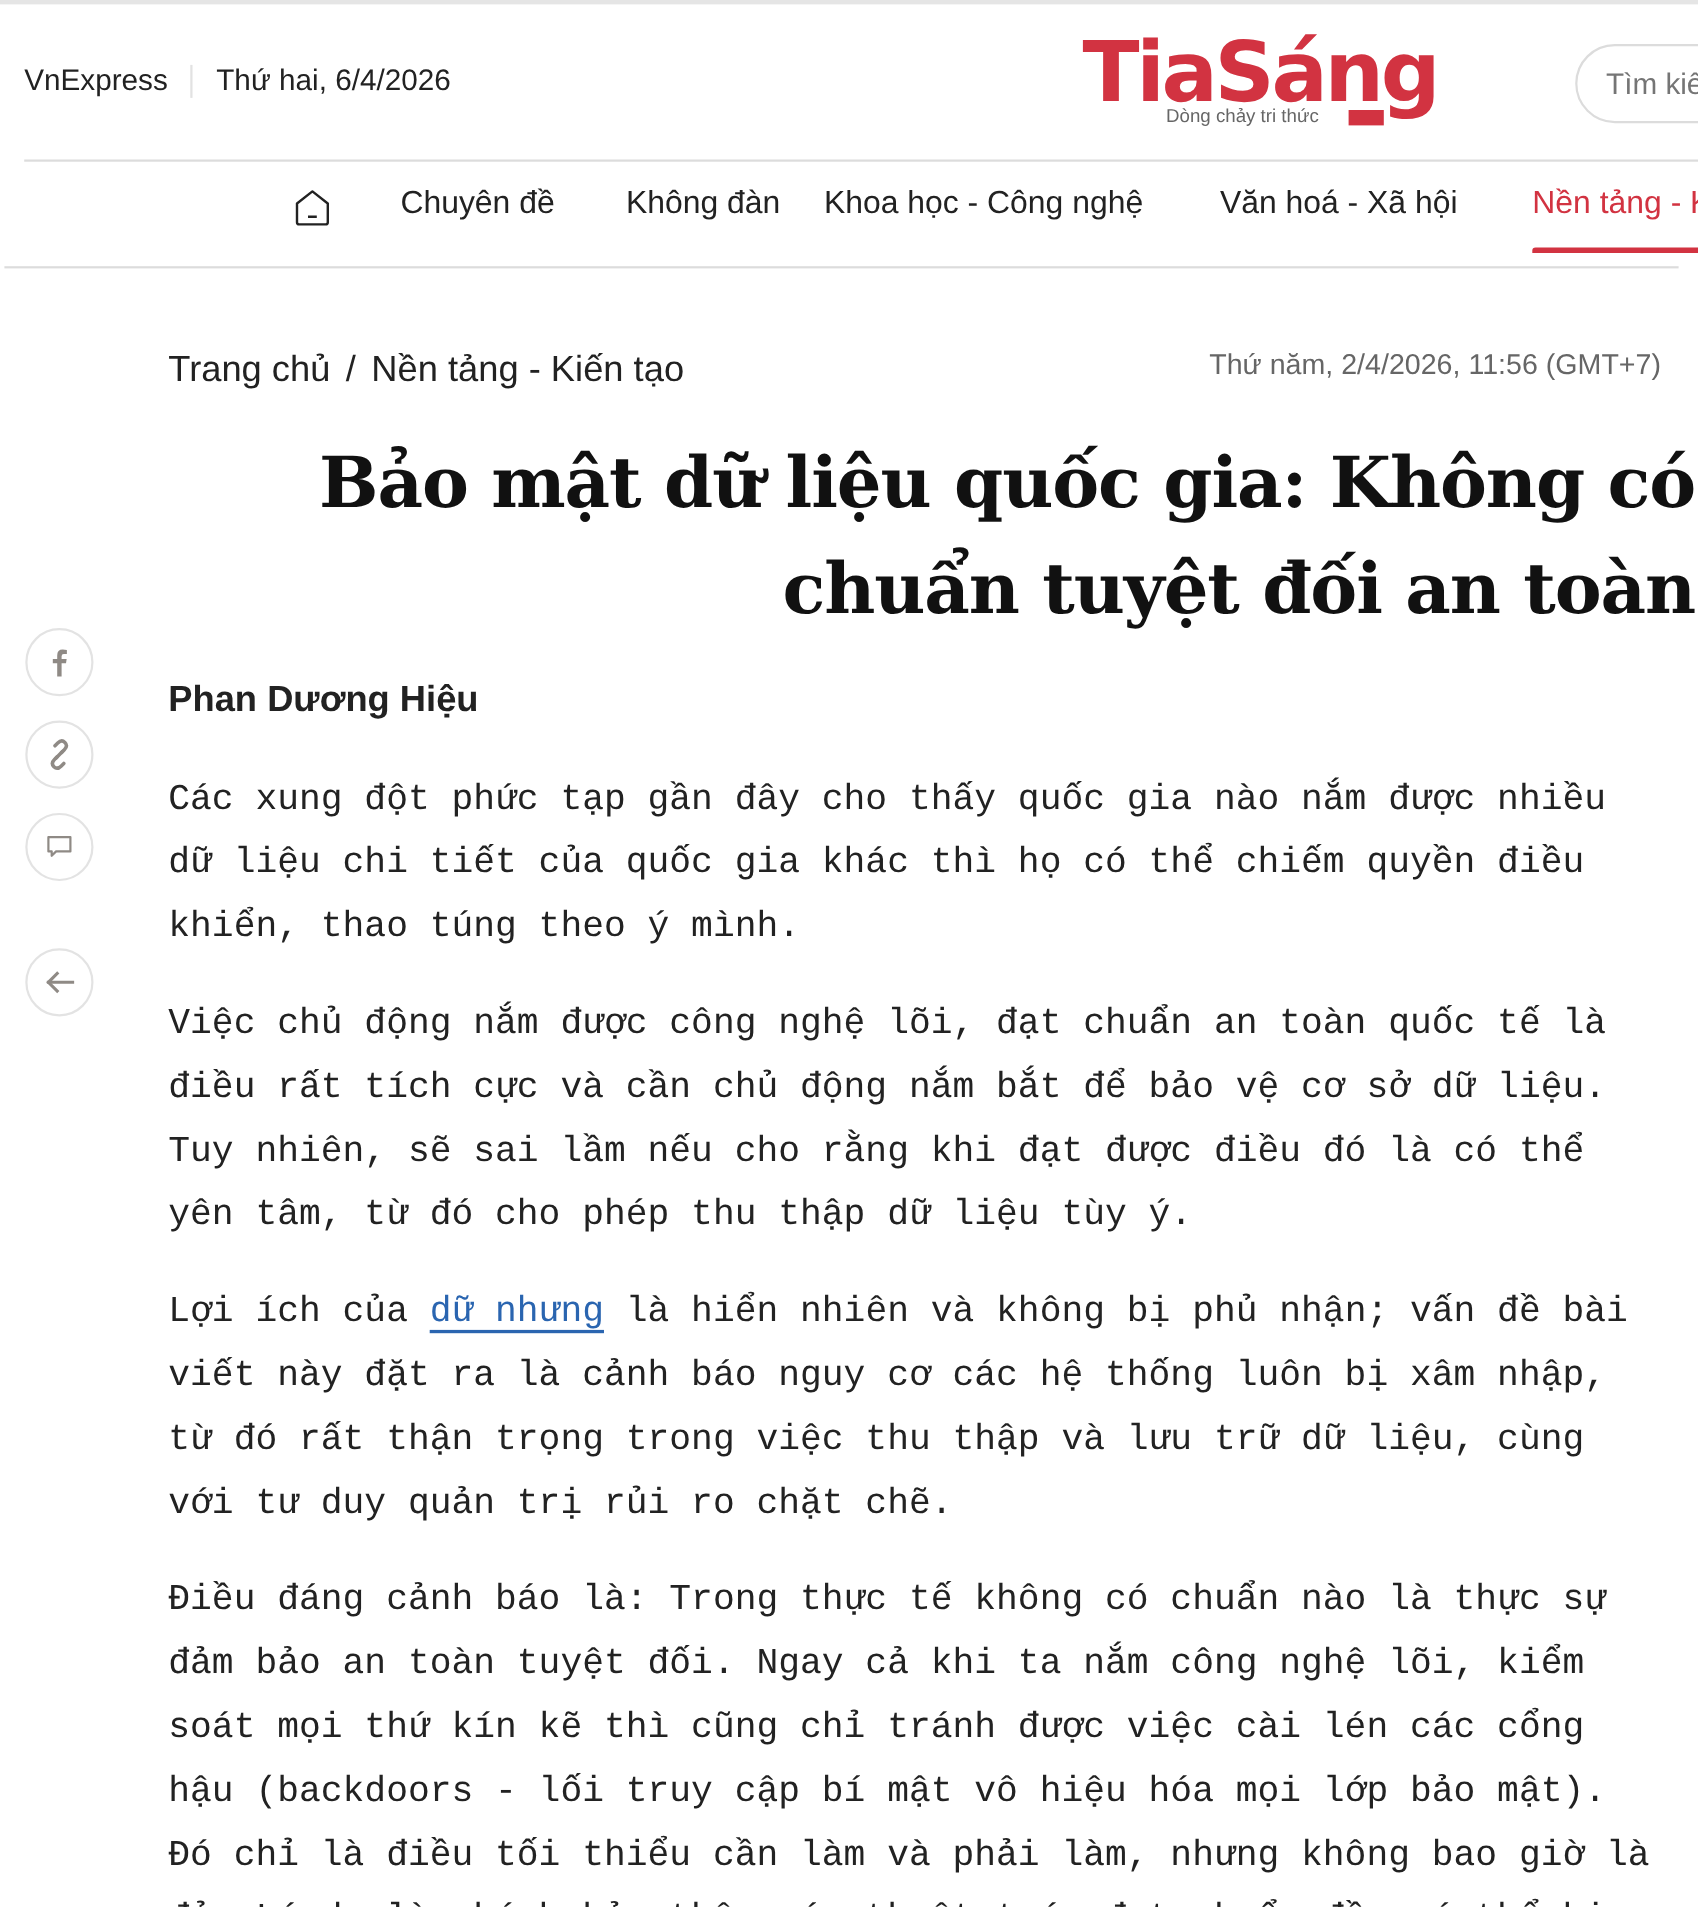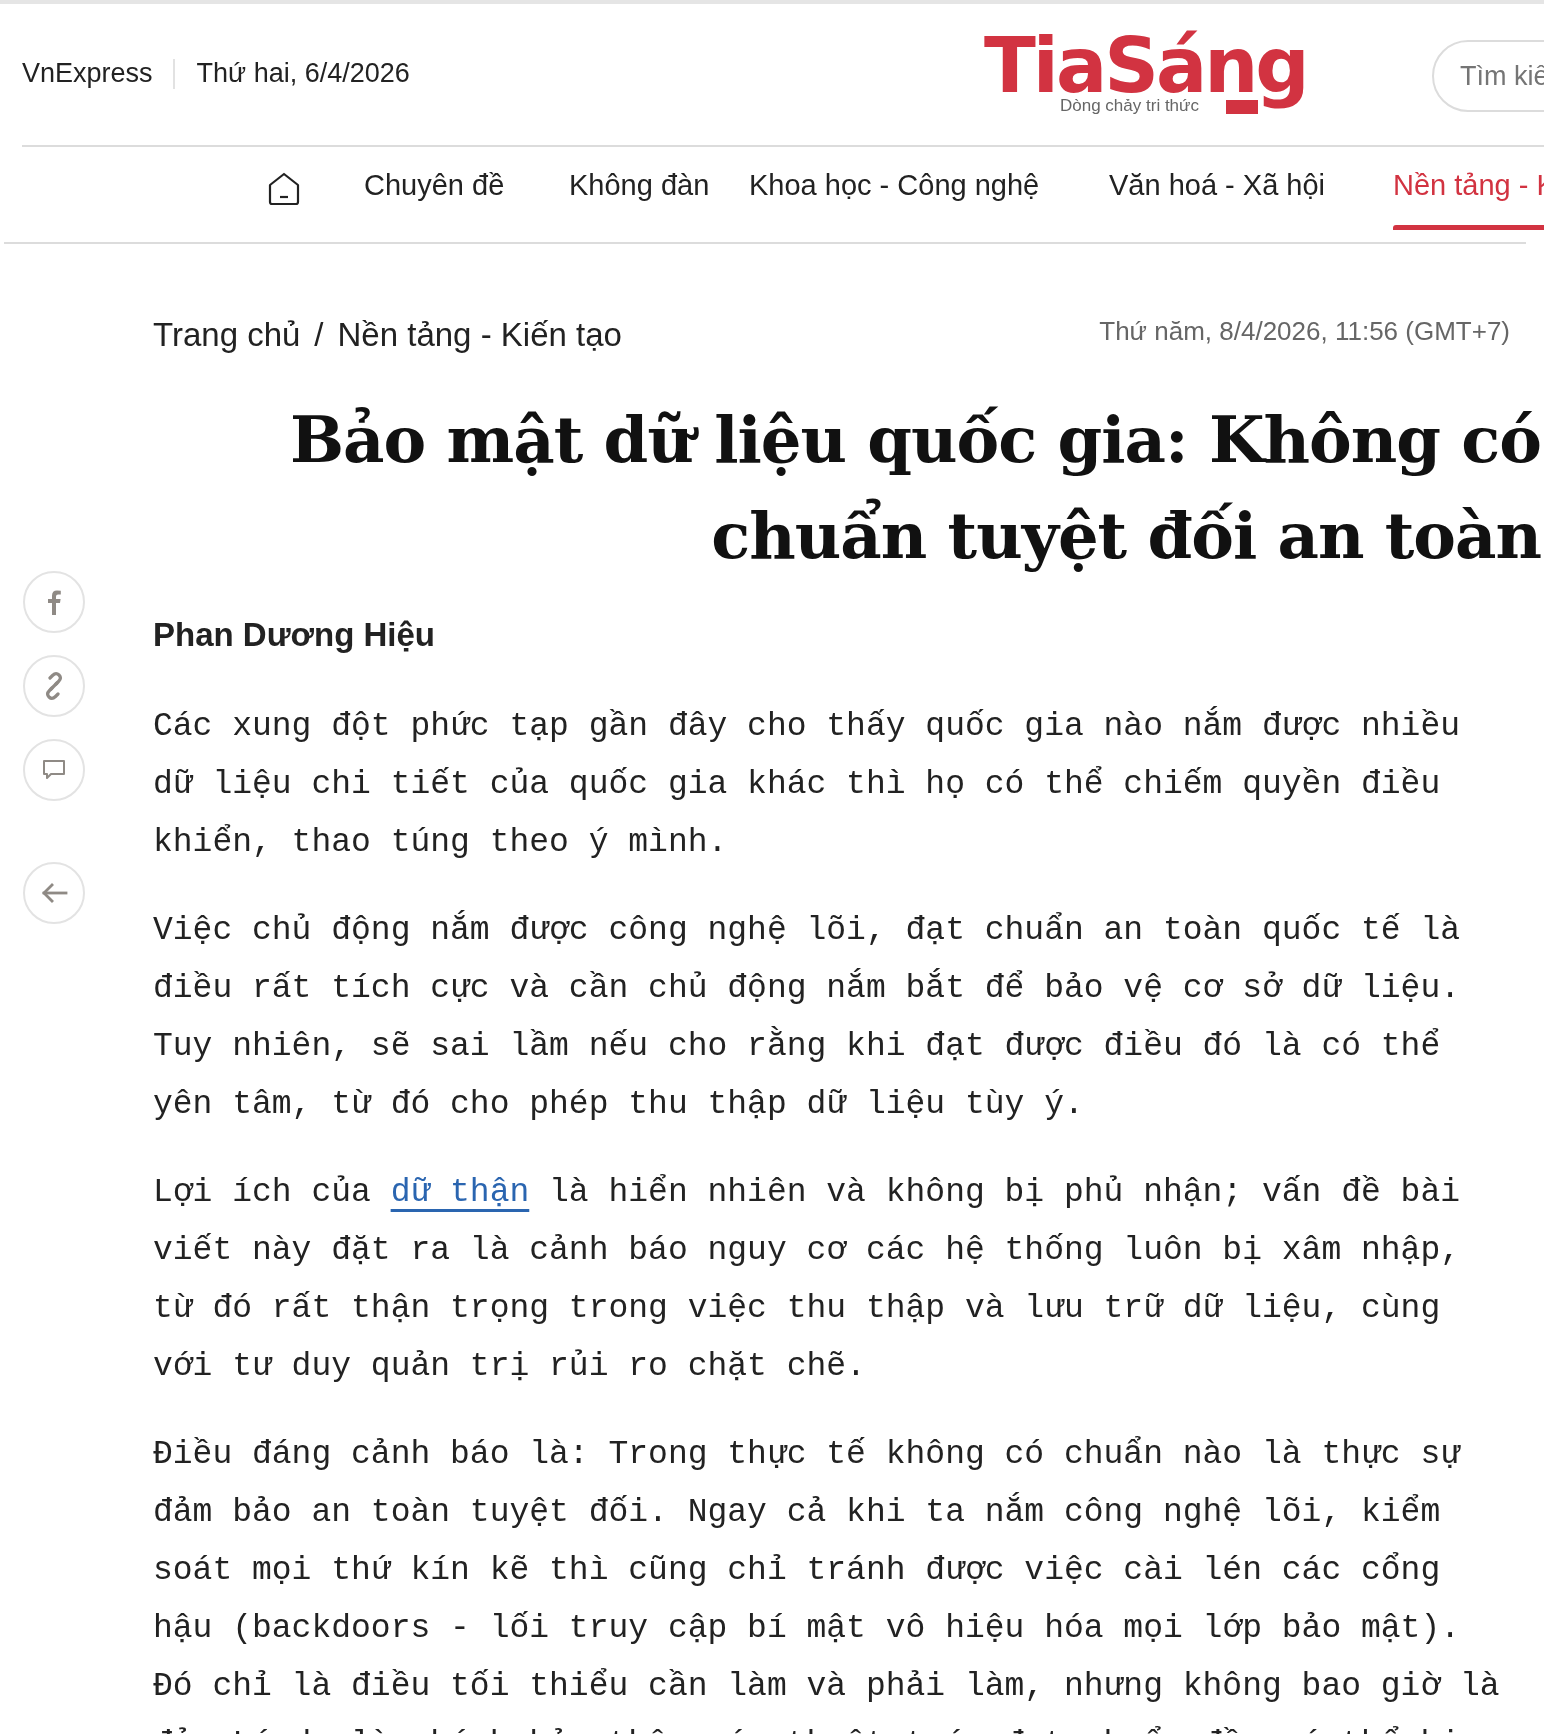--- a/index.html
+++ b/index.html
@@ -61,30 +61,30 @@
   <span class="nav-item" style="left:745px">Khoa học - Công nghệ</span>
   <span class="nav-item" style="left:1105px">Văn hoá - Xã hội</span>
   <span class="nav-item active" style="left:1389px">Nền tảng - Kiến tạo</span>
 </nav>
 
 <div class="breadcrumb">
   <span>Trang chủ</span>
   <span class="slash">/</span>
   <span>Nền tảng - Kiến tạo</span>
 </div>
-<div class="pubdate">Thứ năm, 8/4/2026, 11:56 (GMT+7)</div>
+<div class="pubdate">Thứ năm, 2/4/2026, 11:56 (GMT+7)</div>
 
 <h1 class="title">Bảo mật dữ liệu quốc gia: Không có chuẩn tuyệt đối an toàn</h1>
 
 <div class="author">Phan Dương Hiệu</div>
 
 <div class="article">
   <p>Các xung đột phức tạp gần đây cho thấy quốc gia nào nắm được nhiều dữ liệu chi tiết của quốc gia khác thì họ có thể chiếm quyền điều khiển, thao túng theo ý mình.</p>
   <p>Việc chủ động nắm được công nghệ lõi, đạt chuẩn an toàn quốc tế là điều rất tích cực và cần chủ động nắm bắt để bảo vệ cơ sở dữ liệu. Tuy nhiên, sẽ sai lầm nếu cho rằng khi đạt được điều đó là có thể yên tâm, từ đó cho phép thu thập dữ liệu tùy ý.</p>
-  <p><span>Lợi ích của </span><a>dữ thận</a><span> là hiển nhiên và không bị phủ nhận; vấn đề bài viết này đặt ra là cảnh báo nguy cơ các hệ thống luôn bị xâm nhập, từ đó rất thận trọng trong việc thu thập và lưu trữ dữ liệu, cùng với tư duy quản trị rủi ro chặt chẽ.</span></p>
+  <p><span>Lợi ích của </span><a>dữ nhưng</a><span> là hiển nhiên và không bị phủ nhận; vấn đề bài viết này đặt ra là cảnh báo nguy cơ các hệ thống luôn bị xâm nhập, từ đó rất thận trọng trong việc thu thập và lưu trữ dữ liệu, cùng với tư duy quản trị rủi ro chặt chẽ.</span></p>
   <p>Điều đáng cảnh báo là: Trong thực tế không có chuẩn nào là thực sự đảm bảo an toàn tuyệt đối. Ngay cả khi ta nắm công nghệ lõi, kiểm soát mọi thứ kín kẽ thì cũng chỉ tránh được việc cài lén các cổng hậu (backdoors - lối truy cập bí mật vô hiệu hóa mọi lớp bảo mật). Đó chỉ là điều tối thiểu cần làm và phải làm, nhưng không bao giờ là đủ. Lý do là chính bản thân các thuật toán đạt chuẩn đều có thể bị phá từ gốc, và chẳng còn gì là có thể đảm bảo an toàn lâu dài. Nếu "yên tâm ảo" mà thiếu cẩn trọng trong thu thập dữ liệu sẽ là lợi bất cập hại.</p>
 </div>
 
 <div class="share-btn" style="top:571px">
   <svg viewBox="0 0 30 30">
     <path d="M17 28 V16 H21 L21.6 12 H17 V9.5 Q17 7.5 19 7.5 H21.8 V3.8 Q19.8 3.5 18 3.5 Q13 3.5 13 8.8 V12 H9 V16 H13 V28 Z" fill="#8f8a85"></path>
   </svg>
 </div>
 <div class="share-btn" style="top:655px">
   <svg viewBox="0 0 30 30">

